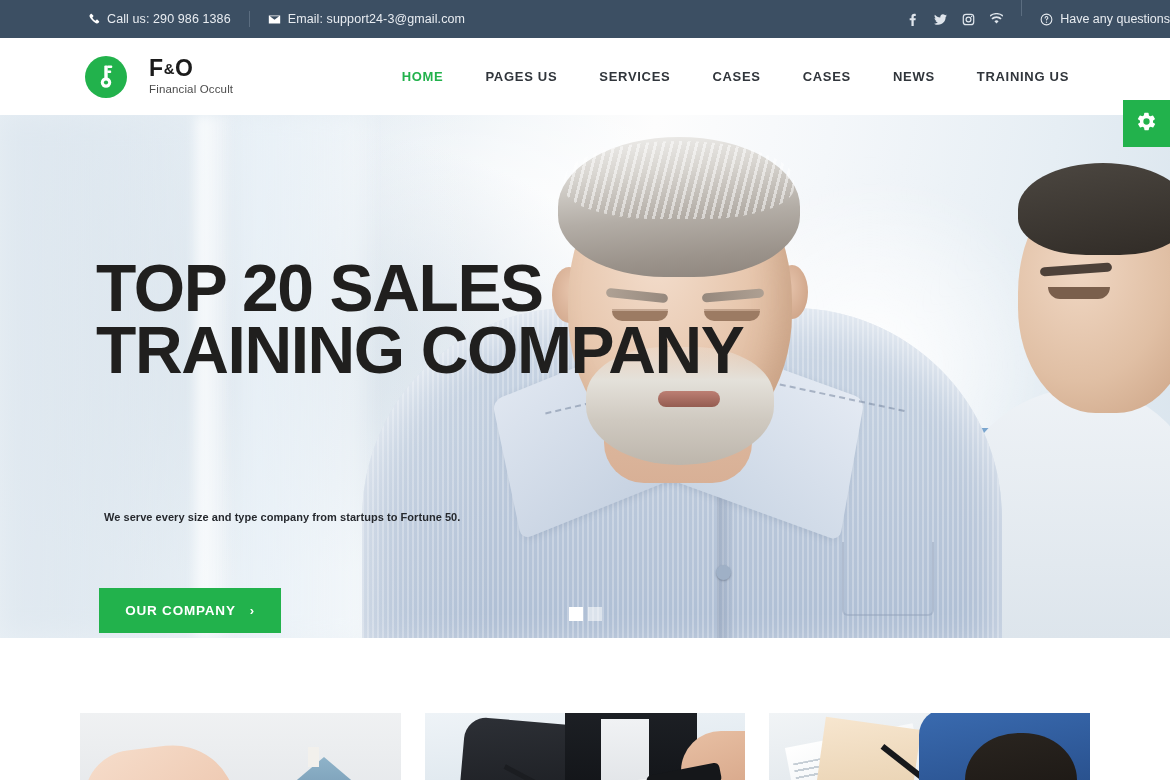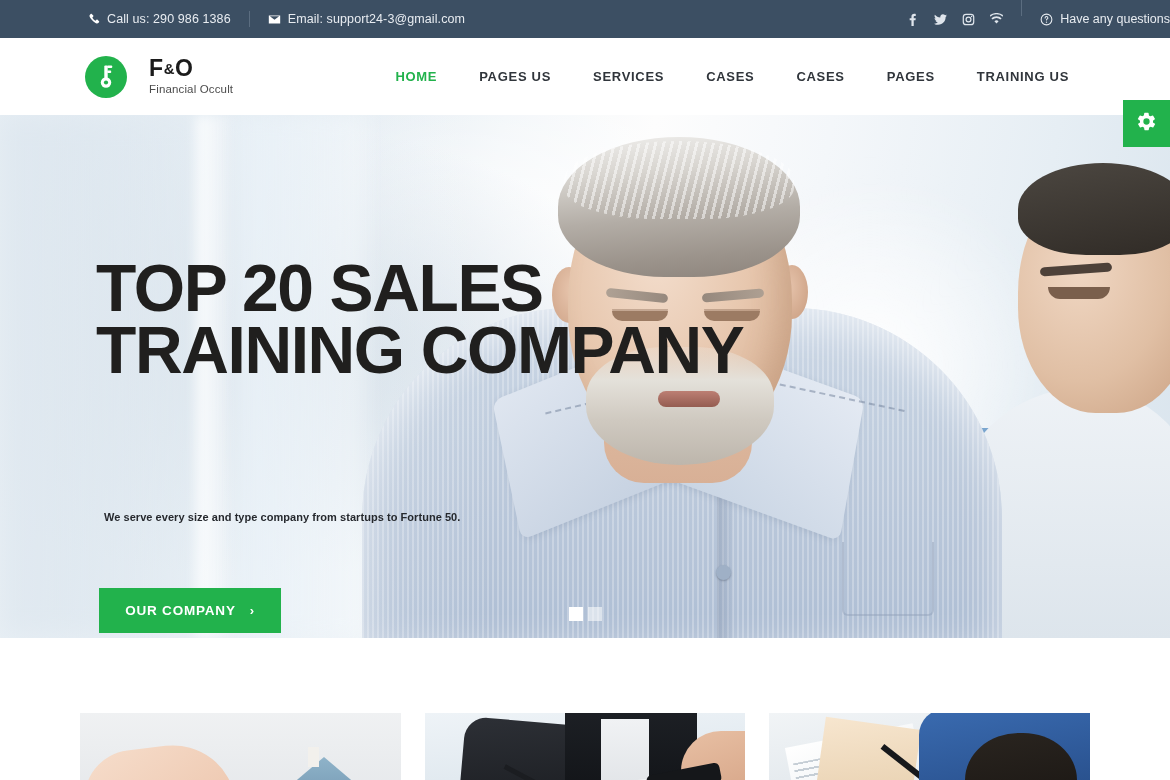--- a/index.html
+++ b/index.html
@@ -261,21 +261,21 @@
       <div class="brand-sub">Financial Occult</div>
     </div>
   </div>
 
   <div class="mainnav">
     <div class="navlink active">HOME</div>
     <div class="navlink">PAGES US</div>
     <div class="navlink">SERVICES</div>
     <div class="navlink">CASES</div>
     <div class="navlink">CASES</div>
-    <div class="navlink">PAGES</div>
+    <div class="navlink">NEWS</div>
     <div class="navlink">TRAINING US</div>
   </div>
 </div>
 
 <div class="hero">
   <div class="hero-photo">
     <div class="bg-base"></div>
     <div class="bg-win1"></div>
       <div class="bg-win2"></div>
       <div class="bg-win3"></div>

